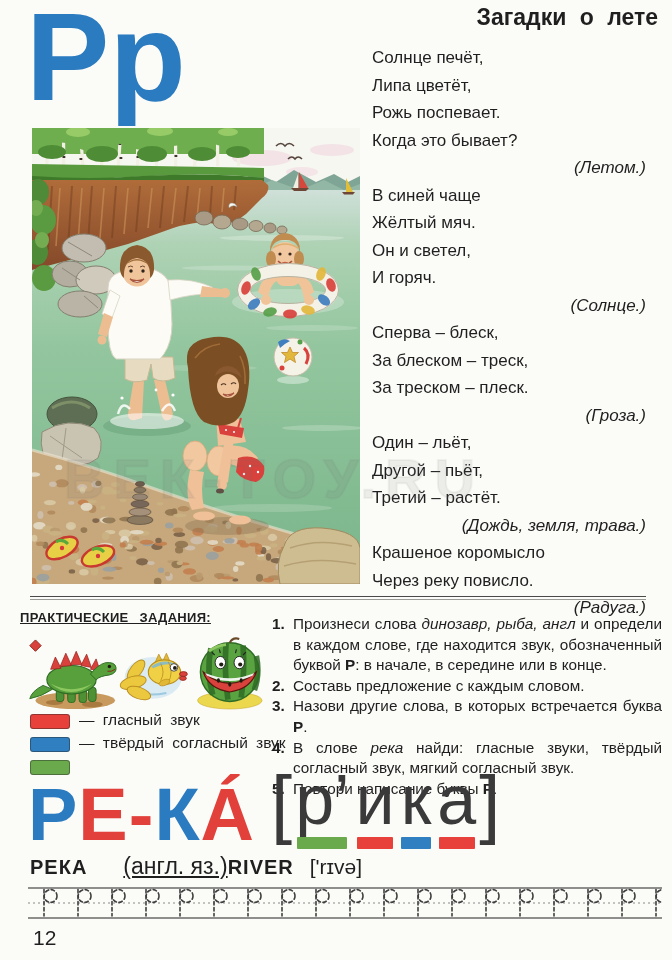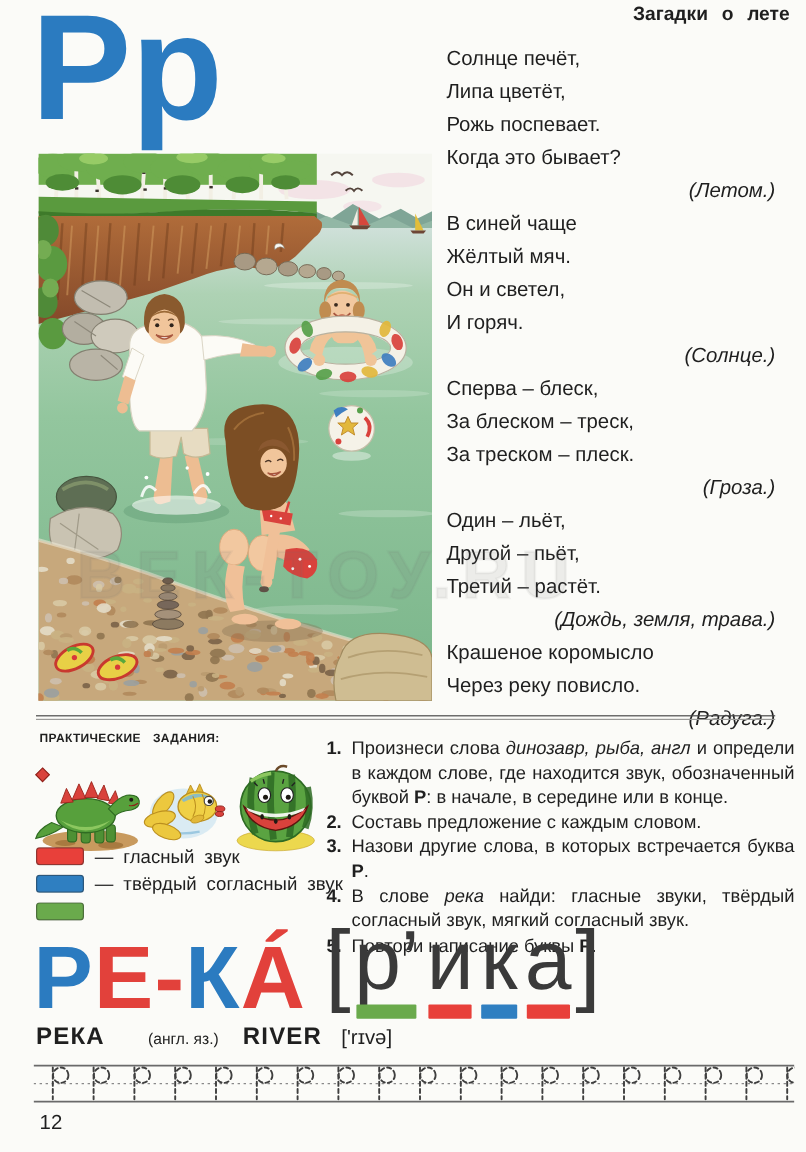--- a/index.html
+++ b/index.html
@@ -6,60 +6,60 @@
   body{
     width:672px;height:960px;position:relative;overflow:hidden;
     background:#fbfbf8;color:#1f1f1f;
     font-family:"Liberation Sans","DejaVu Sans",sans-serif;
   }
   
   .letter-pair{position:absolute;left:26px;top:-6px;font-size:125px;font-weight:bold;
     color:#2b7bc0;line-height:1;letter-spacing:0px;}
   
   .riddles{position:absolute;left:372px;top:4px;width:292px;}
-  .riddles h1{font-size:16px;margin:0 0 13px 0;text-align:right;padding-right:6px;
+  .riddles h1{font-size:23px;margin:0 0 13px 0;text-align:right;padding-right:6px;
     word-spacing:7px;font-weight:bold;}
   .riddle p{margin:0;font-size:17px;line-height:27.5px;}
   .answer{margin:0;font-style:italic;font-size:16.5px;line-height:20px;
     text-align:right;padding-right:18px;}
   
   .picture{position:absolute;left:32px;top:128px;width:328px;height:456px;}
   
   .divider{position:absolute;left:30px;top:596px;width:616px;height:2px;
     border-top:1.5px solid #4a4a4a;border-bottom:1px solid #9a9a98;}
   
-  .tasks-heading{position:absolute;left:33px;top:610px;font-size:10px;font-weight:bold;
-    word-spacing:7px;letter-spacing:.3px;}
+  .tasks-heading{position:absolute;left:20px;top:610px;font-size:13px;font-weight:bold;
+    word-spacing:7px;letter-spacing:.3px;text-decoration:underline;}
   .mini-pics{position:absolute;left:26px;top:634px;width:244px;height:80px;display:flex;align-items:flex-end;}
   .legend{position:absolute;left:30px;top:706px;}
-  .legend-row{display:flex;align-items:flex-start;height:23px;}
+  .legend-row{display:flex;align-items:flex-end;height:23px;}
   .chip{width:38px;height:13px;border-radius:3px;border:1px solid rgba(40,40,40,.45);flex:none;}
   .legend-label{margin-left:9px;font-size:15.5px;word-spacing:4px;}
   .tasks{position:absolute;left:272px;top:614px;width:390px;font-size:15.3px;line-height:20.6px;}
   .task{display:flex;}
   .tnum{width:21px;flex:none;font-weight:bold;}
   .tbody{flex:1;text-align:justify;}
   .it{font-style:italic;} .bd{font-weight:bold;}
   
   .word-block{position:absolute;left:28px;top:770px;display:flex;align-items:flex-end;}
   .word{font-size:74px;font-weight:bold;line-height:.92;letter-spacing:1px;}
   .transcr{margin-left:16px;display:flex;align-items:flex-start;color:#3a3a3a;}
   .bracket{font-size:76px;line-height:.88;font-weight:400;}
   .tseg{display:flex;flex-direction:column;align-items:center;margin:0 3px;}
   .tchar{font-size:70px;line-height:.88;}
   .tbar{height:12px;margin-top:5px;width:92%;min-width:30px;border-radius:1px;}
   
   .translation{position:absolute;left:30px;top:853px;display:flex;align-items:baseline;}
   .tr-ru{font-size:20px;font-weight:bold;letter-spacing:1px;margin-right:36px;}
-  .tr-note{font-size:13px;margin-right:20px;}
+  .tr-note{font-size:23px;text-decoration:underline;}
   .tr-en{font-size:20px;font-weight:bold;letter-spacing:1px;margin-right:16px;}
-  .tr-ipa{font-size:17px;}
+  .tr-ipa{font-size:21px;}
   
   .writing{position:absolute;left:28px;top:884px;width:634px;height:38px;}
-  .page-num{position:absolute;left:33px;top:926px;font-size:17px;}
+  .page-num{position:absolute;left:33px;top:926px;font-size:21px;}
   
   .watermark{position:absolute;left:46px;top:446px;width:600px;z-index:50;pointer-events:none;
     font-size:56px;font-weight:bold;letter-spacing:9px;
     color:rgba(110,110,110,0.10);margin-left:18px;-webkit-text-stroke:2px rgba(110,110,110,0.08);}
 </style>
 </head>
 <body>
 
 <div class="letter-pair"><span>Р</span><span>р</span></div>
 

